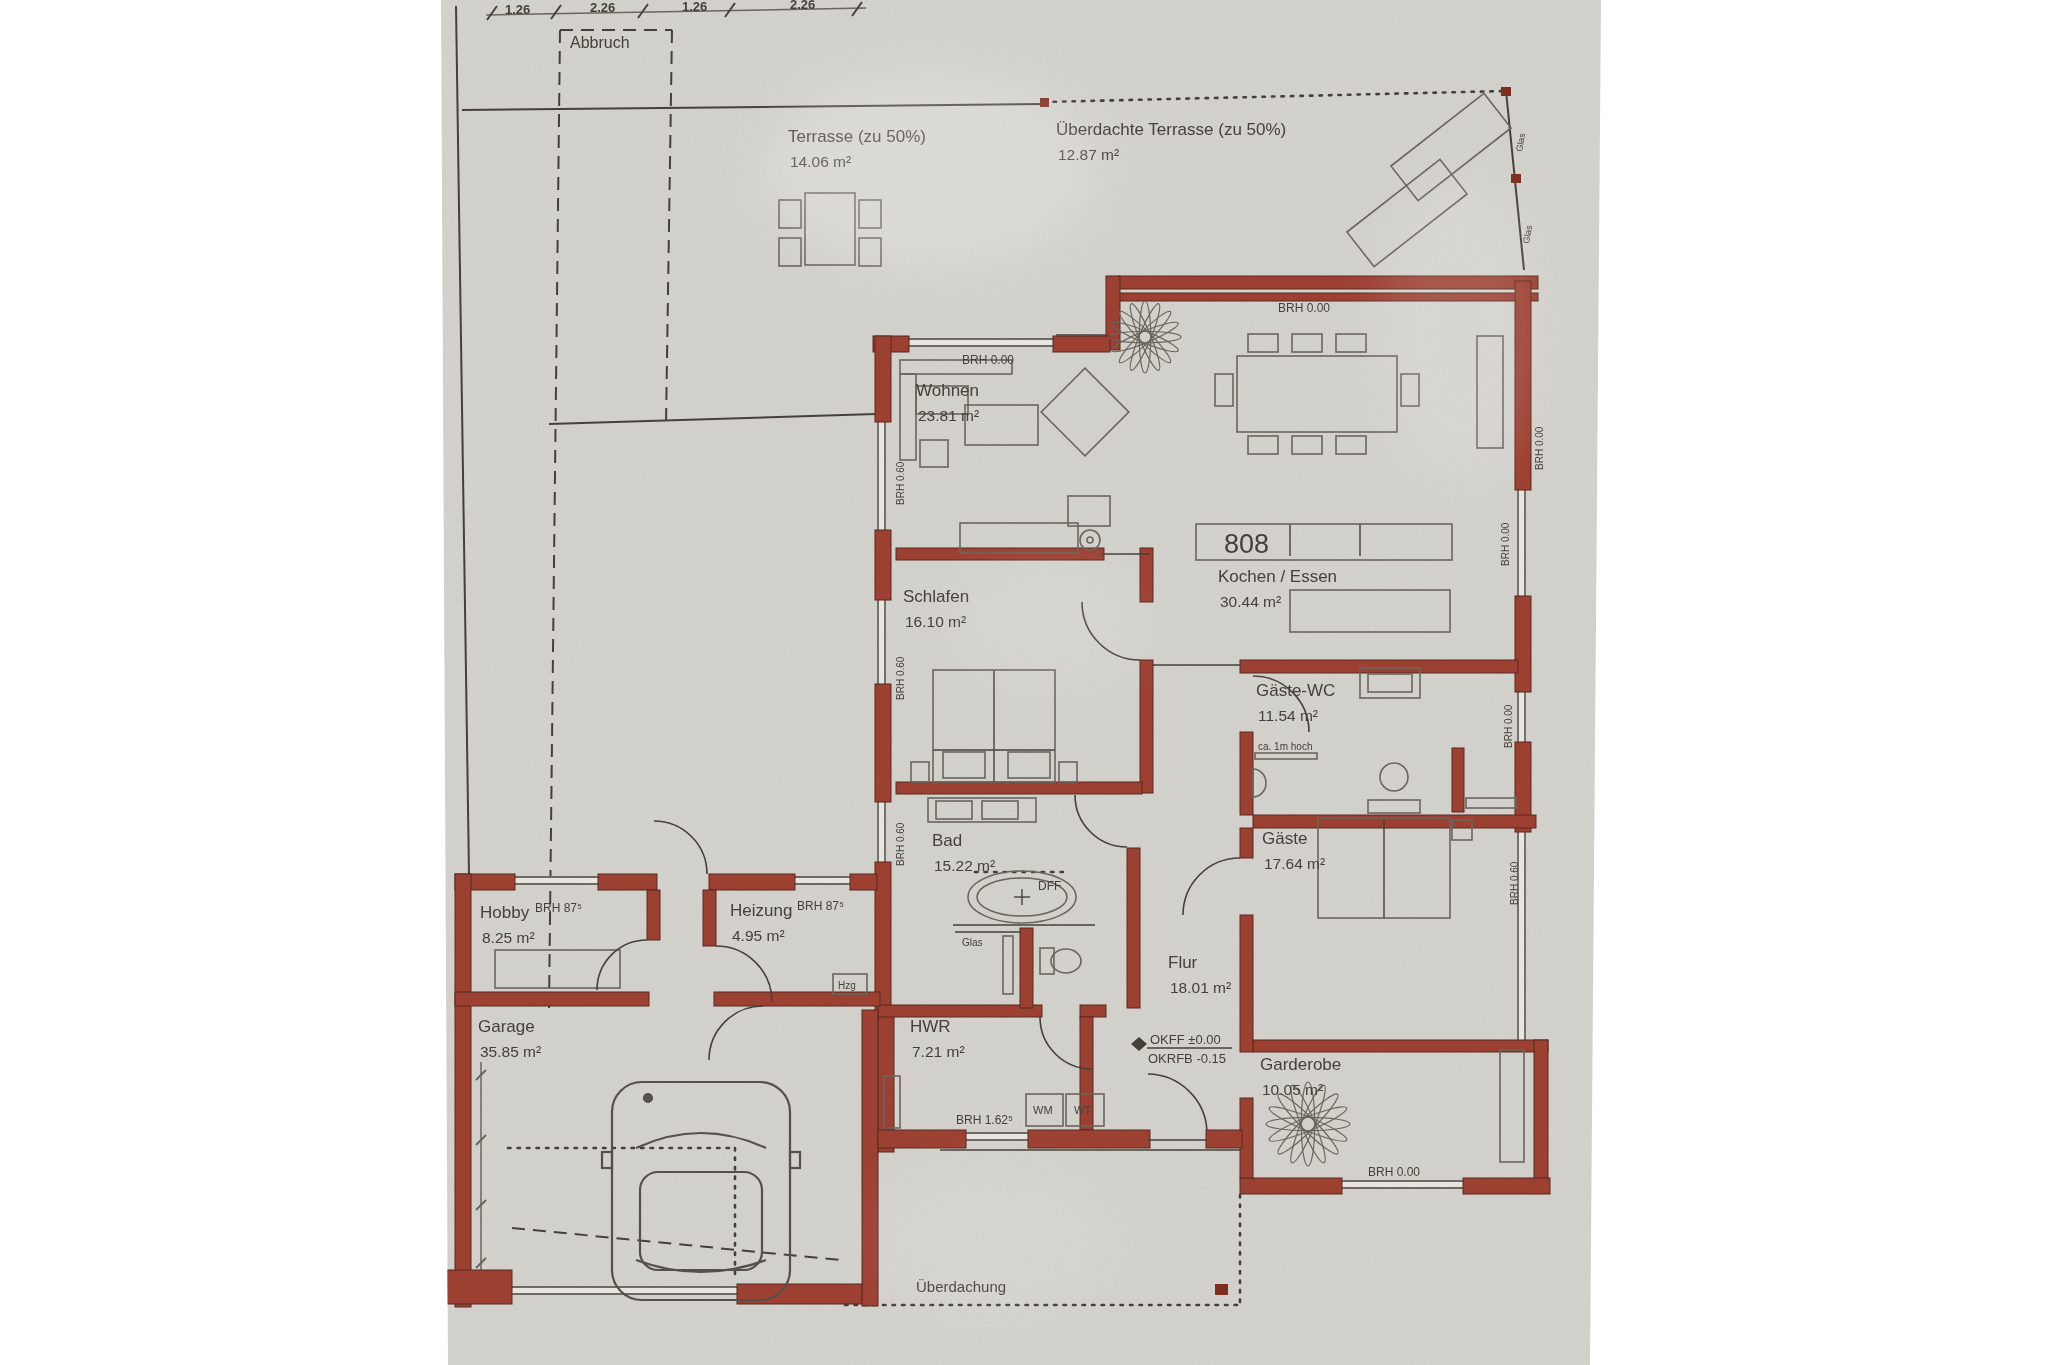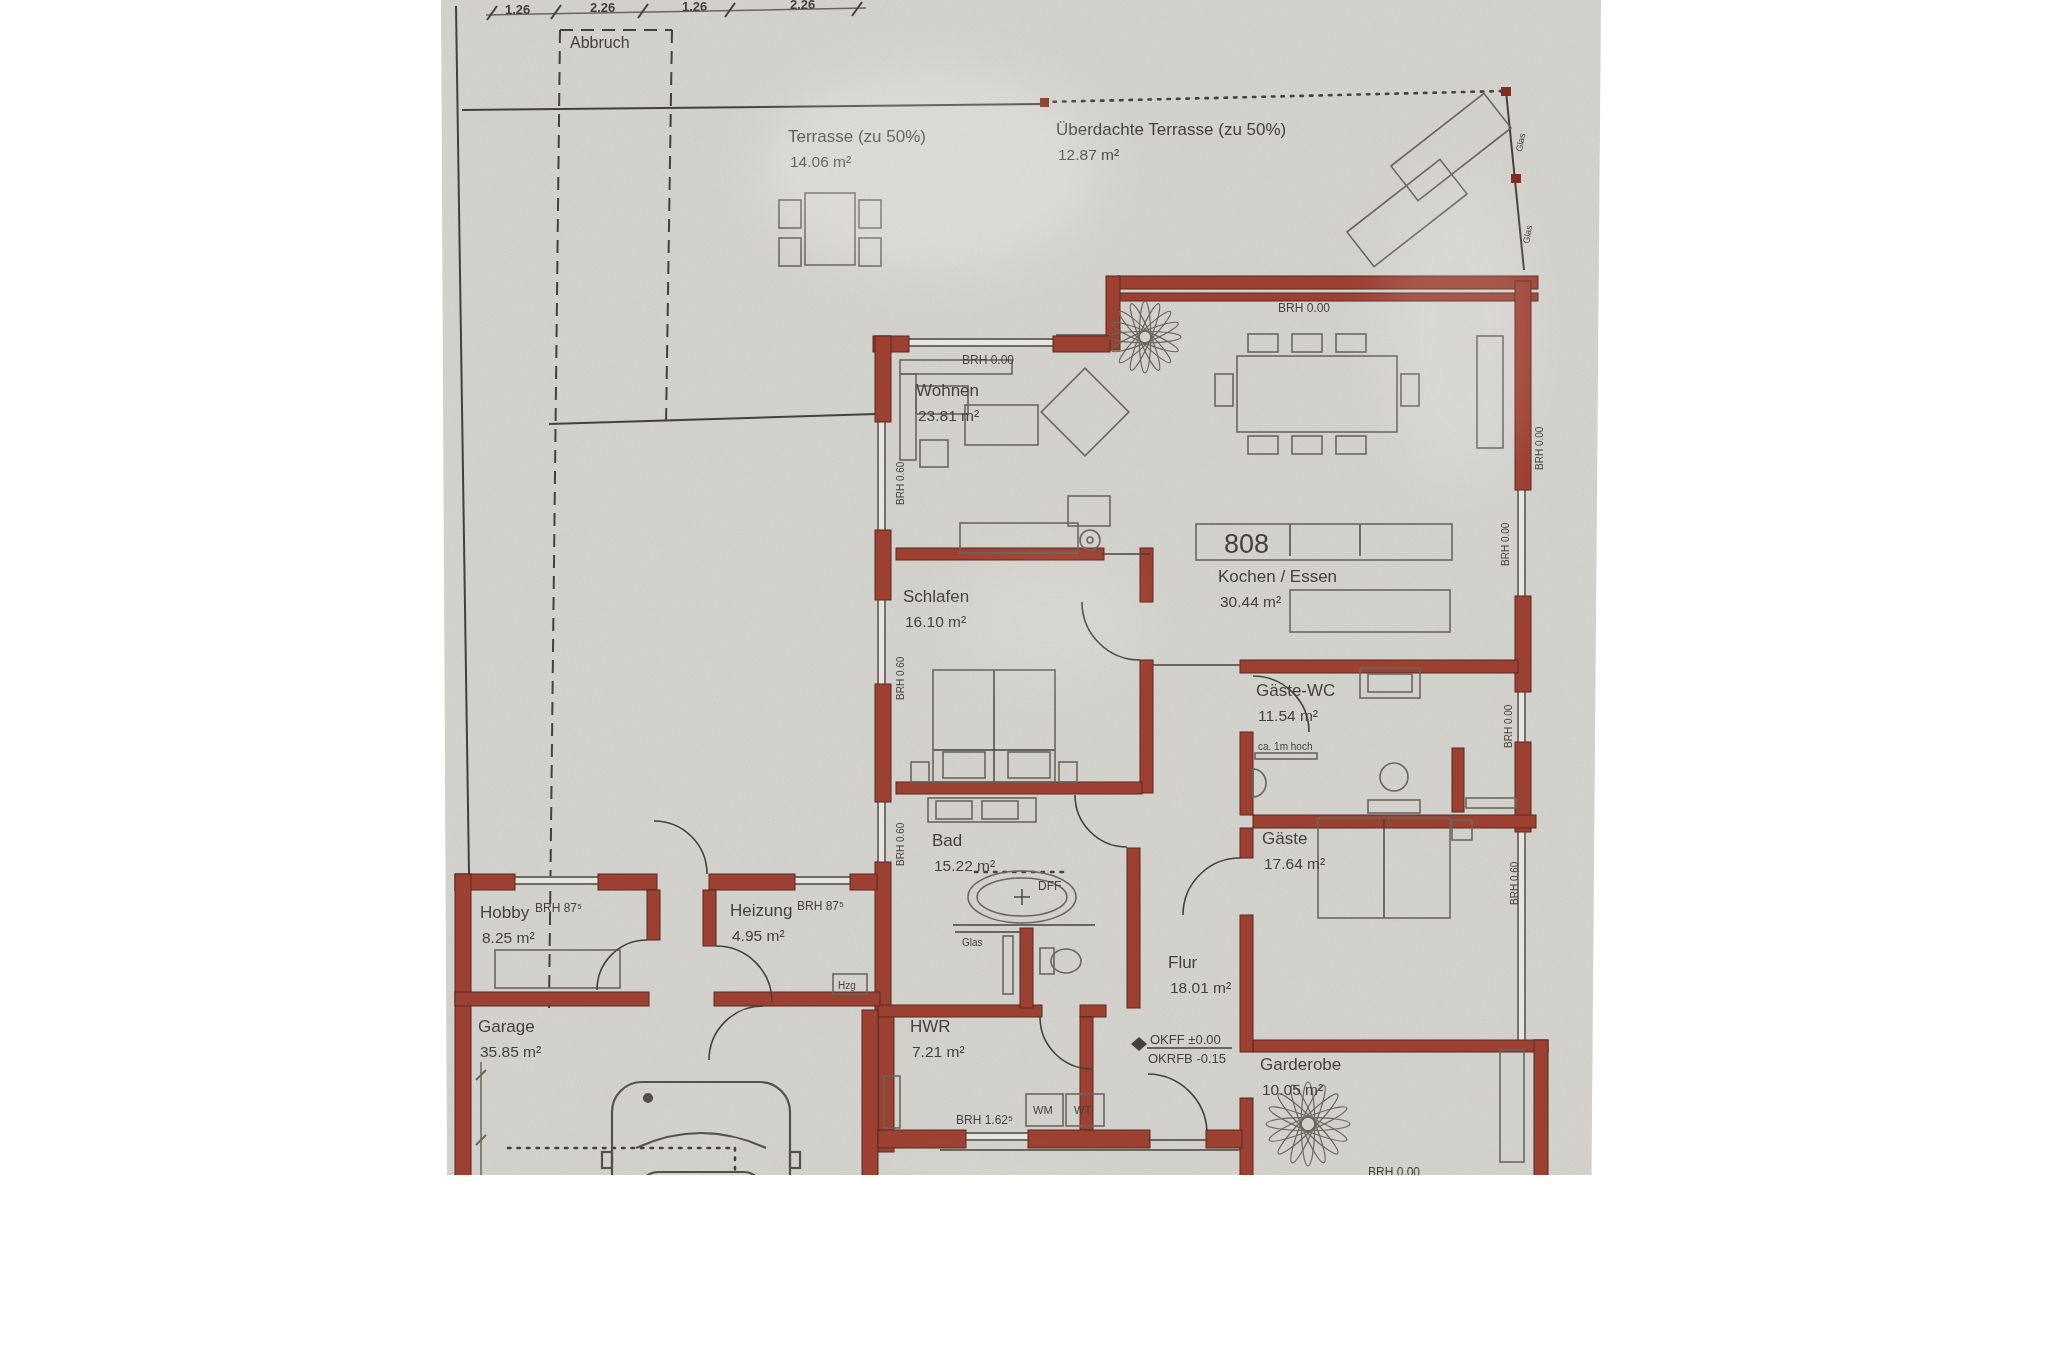--- a/index.html
+++ b/index.html
@@ -1,16 +1,16 @@
 <!DOCTYPE html>
 <html><head>
 <meta charset="utf-8">
 <style>
   html,body{margin:0;padding:0;background:#ffffff;}
-  .stage{position:relative;width:2048px;height:1175px;background:#ffffff;overflow:hidden;
+  .stage{position:relative;width:2048px;height:1365px;background:#ffffff;overflow:hidden;
          font-family:"Liberation Sans", sans-serif;}
   svg text{font-family:"Liberation Sans", sans-serif;fill:#45403a;}
 </style>
 </head>
 <body>
 
 <div class="stage">
   <svg id="plan" width="2048" height="1365" viewBox="0 0 2048 1365" xmlns="http://www.w3.org/2000/svg">
     <defs>
       <filter id="grain" x="-5%" y="-5%" width="110%" height="110%">

